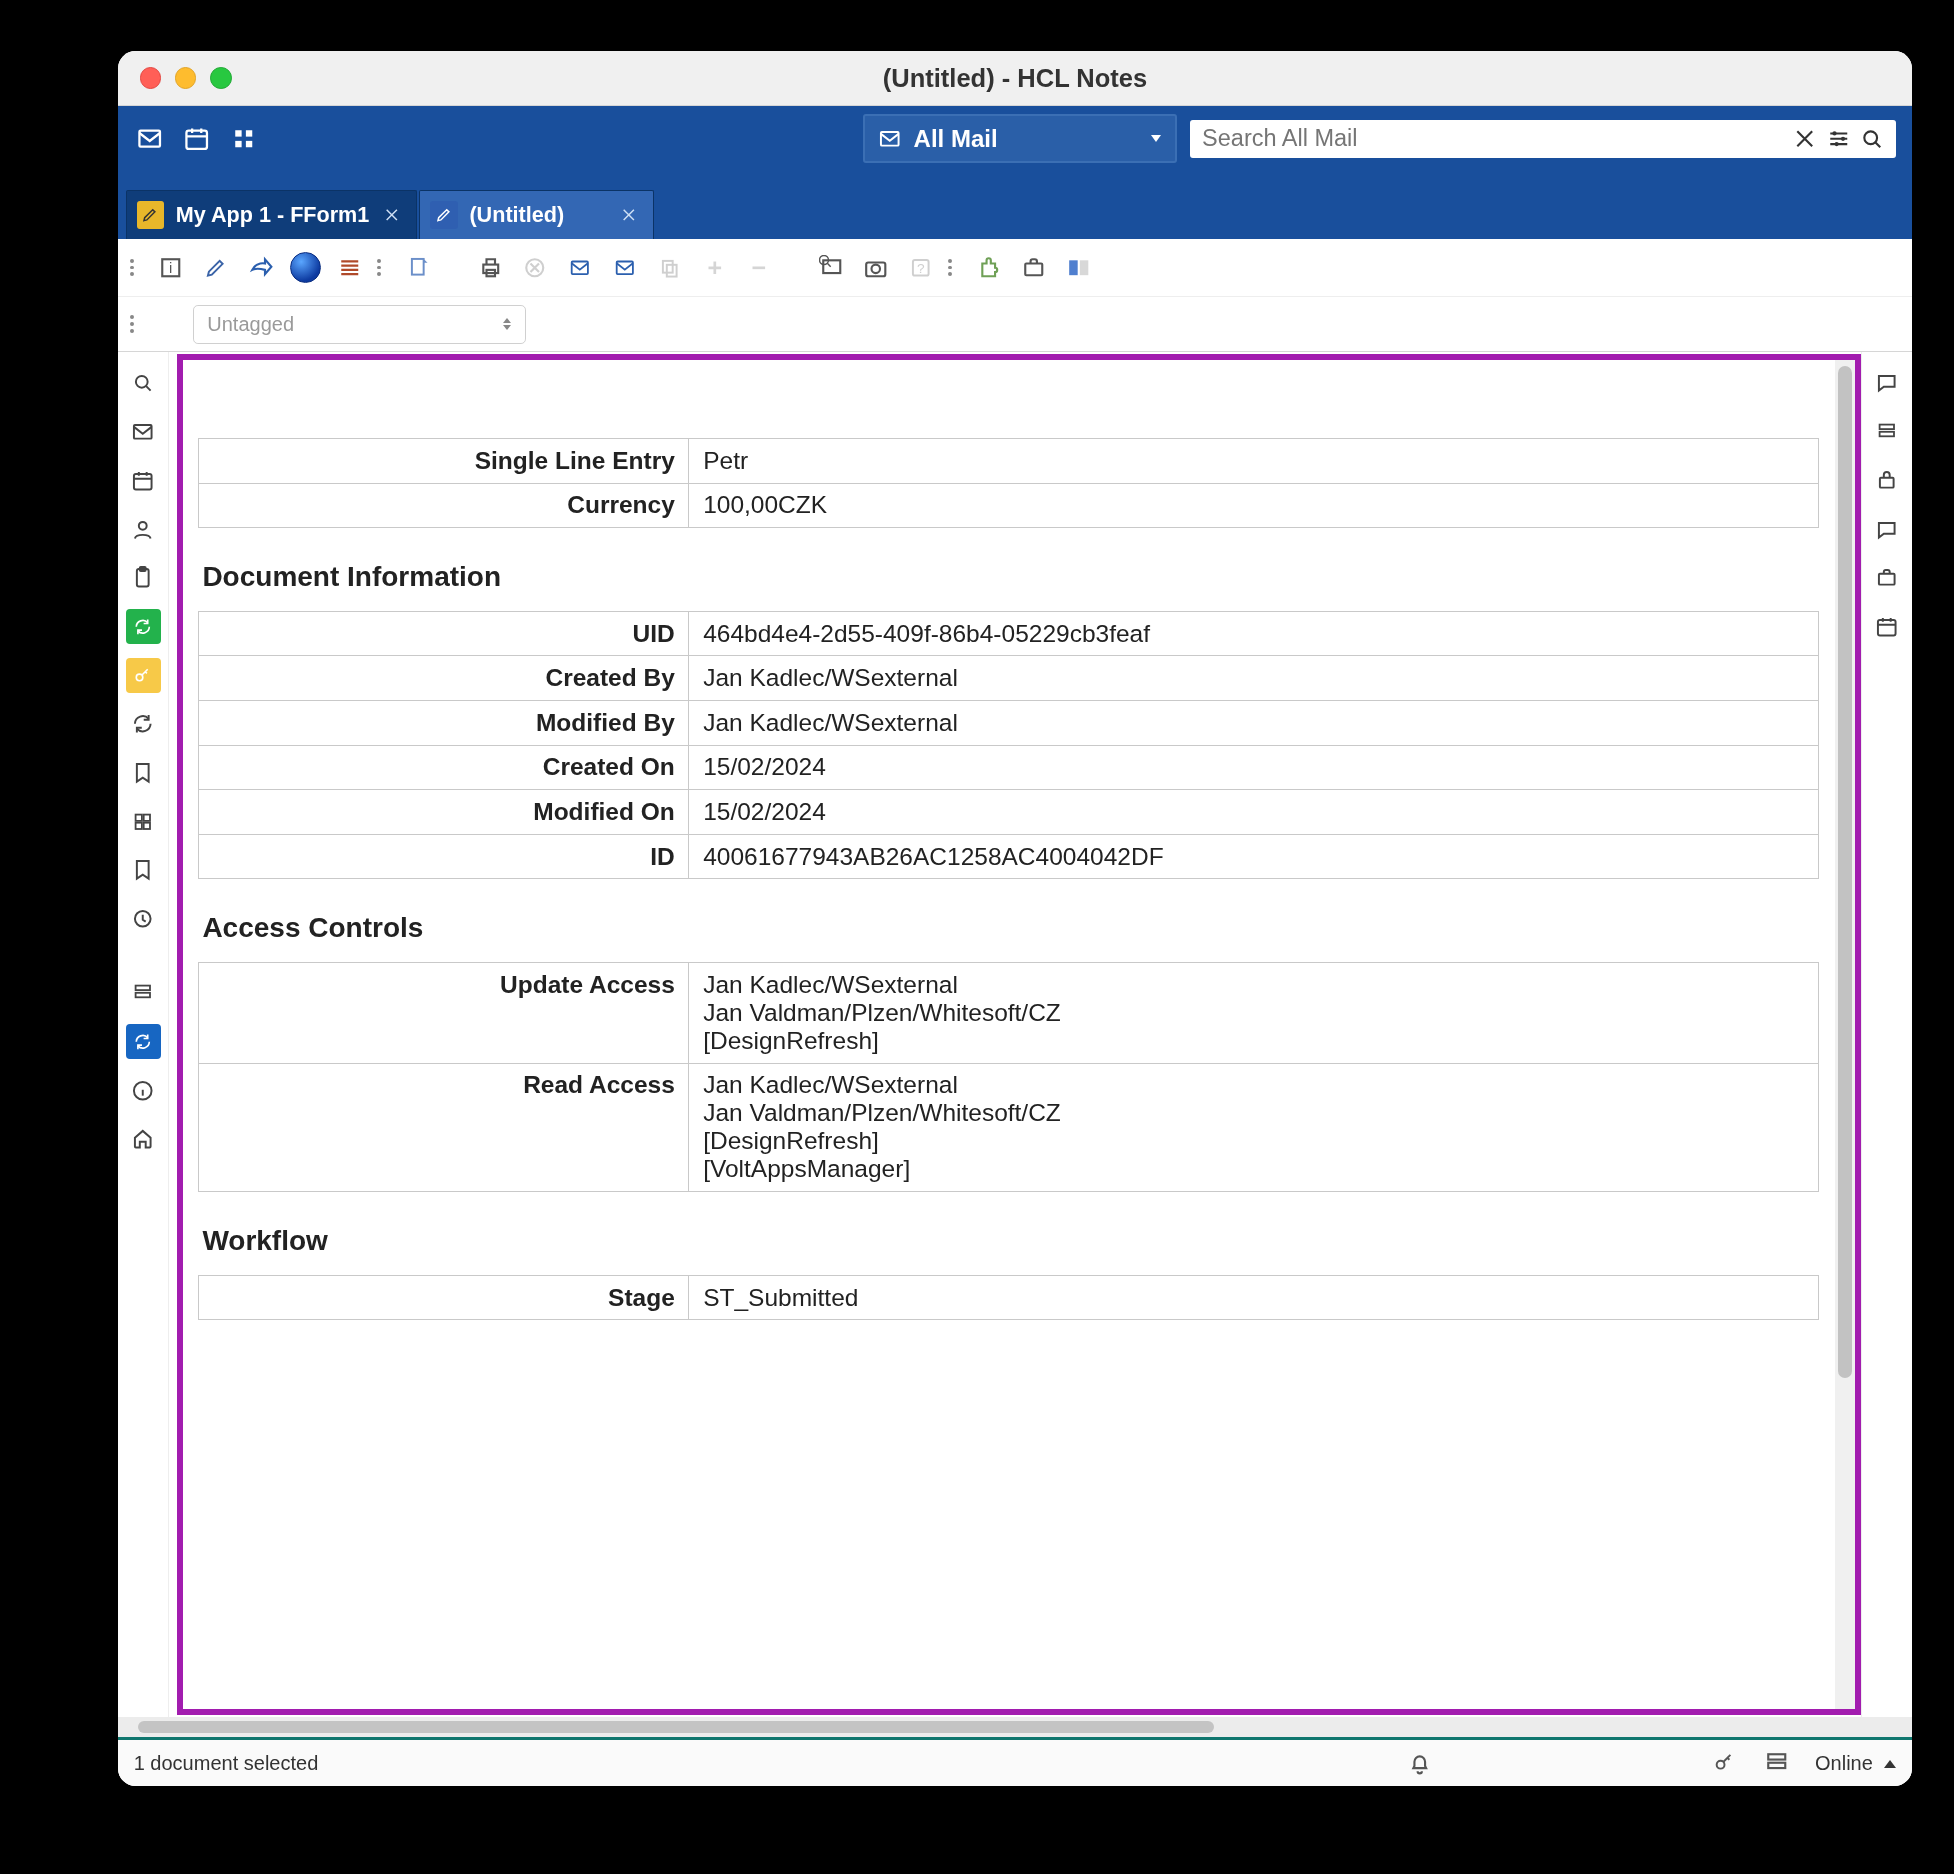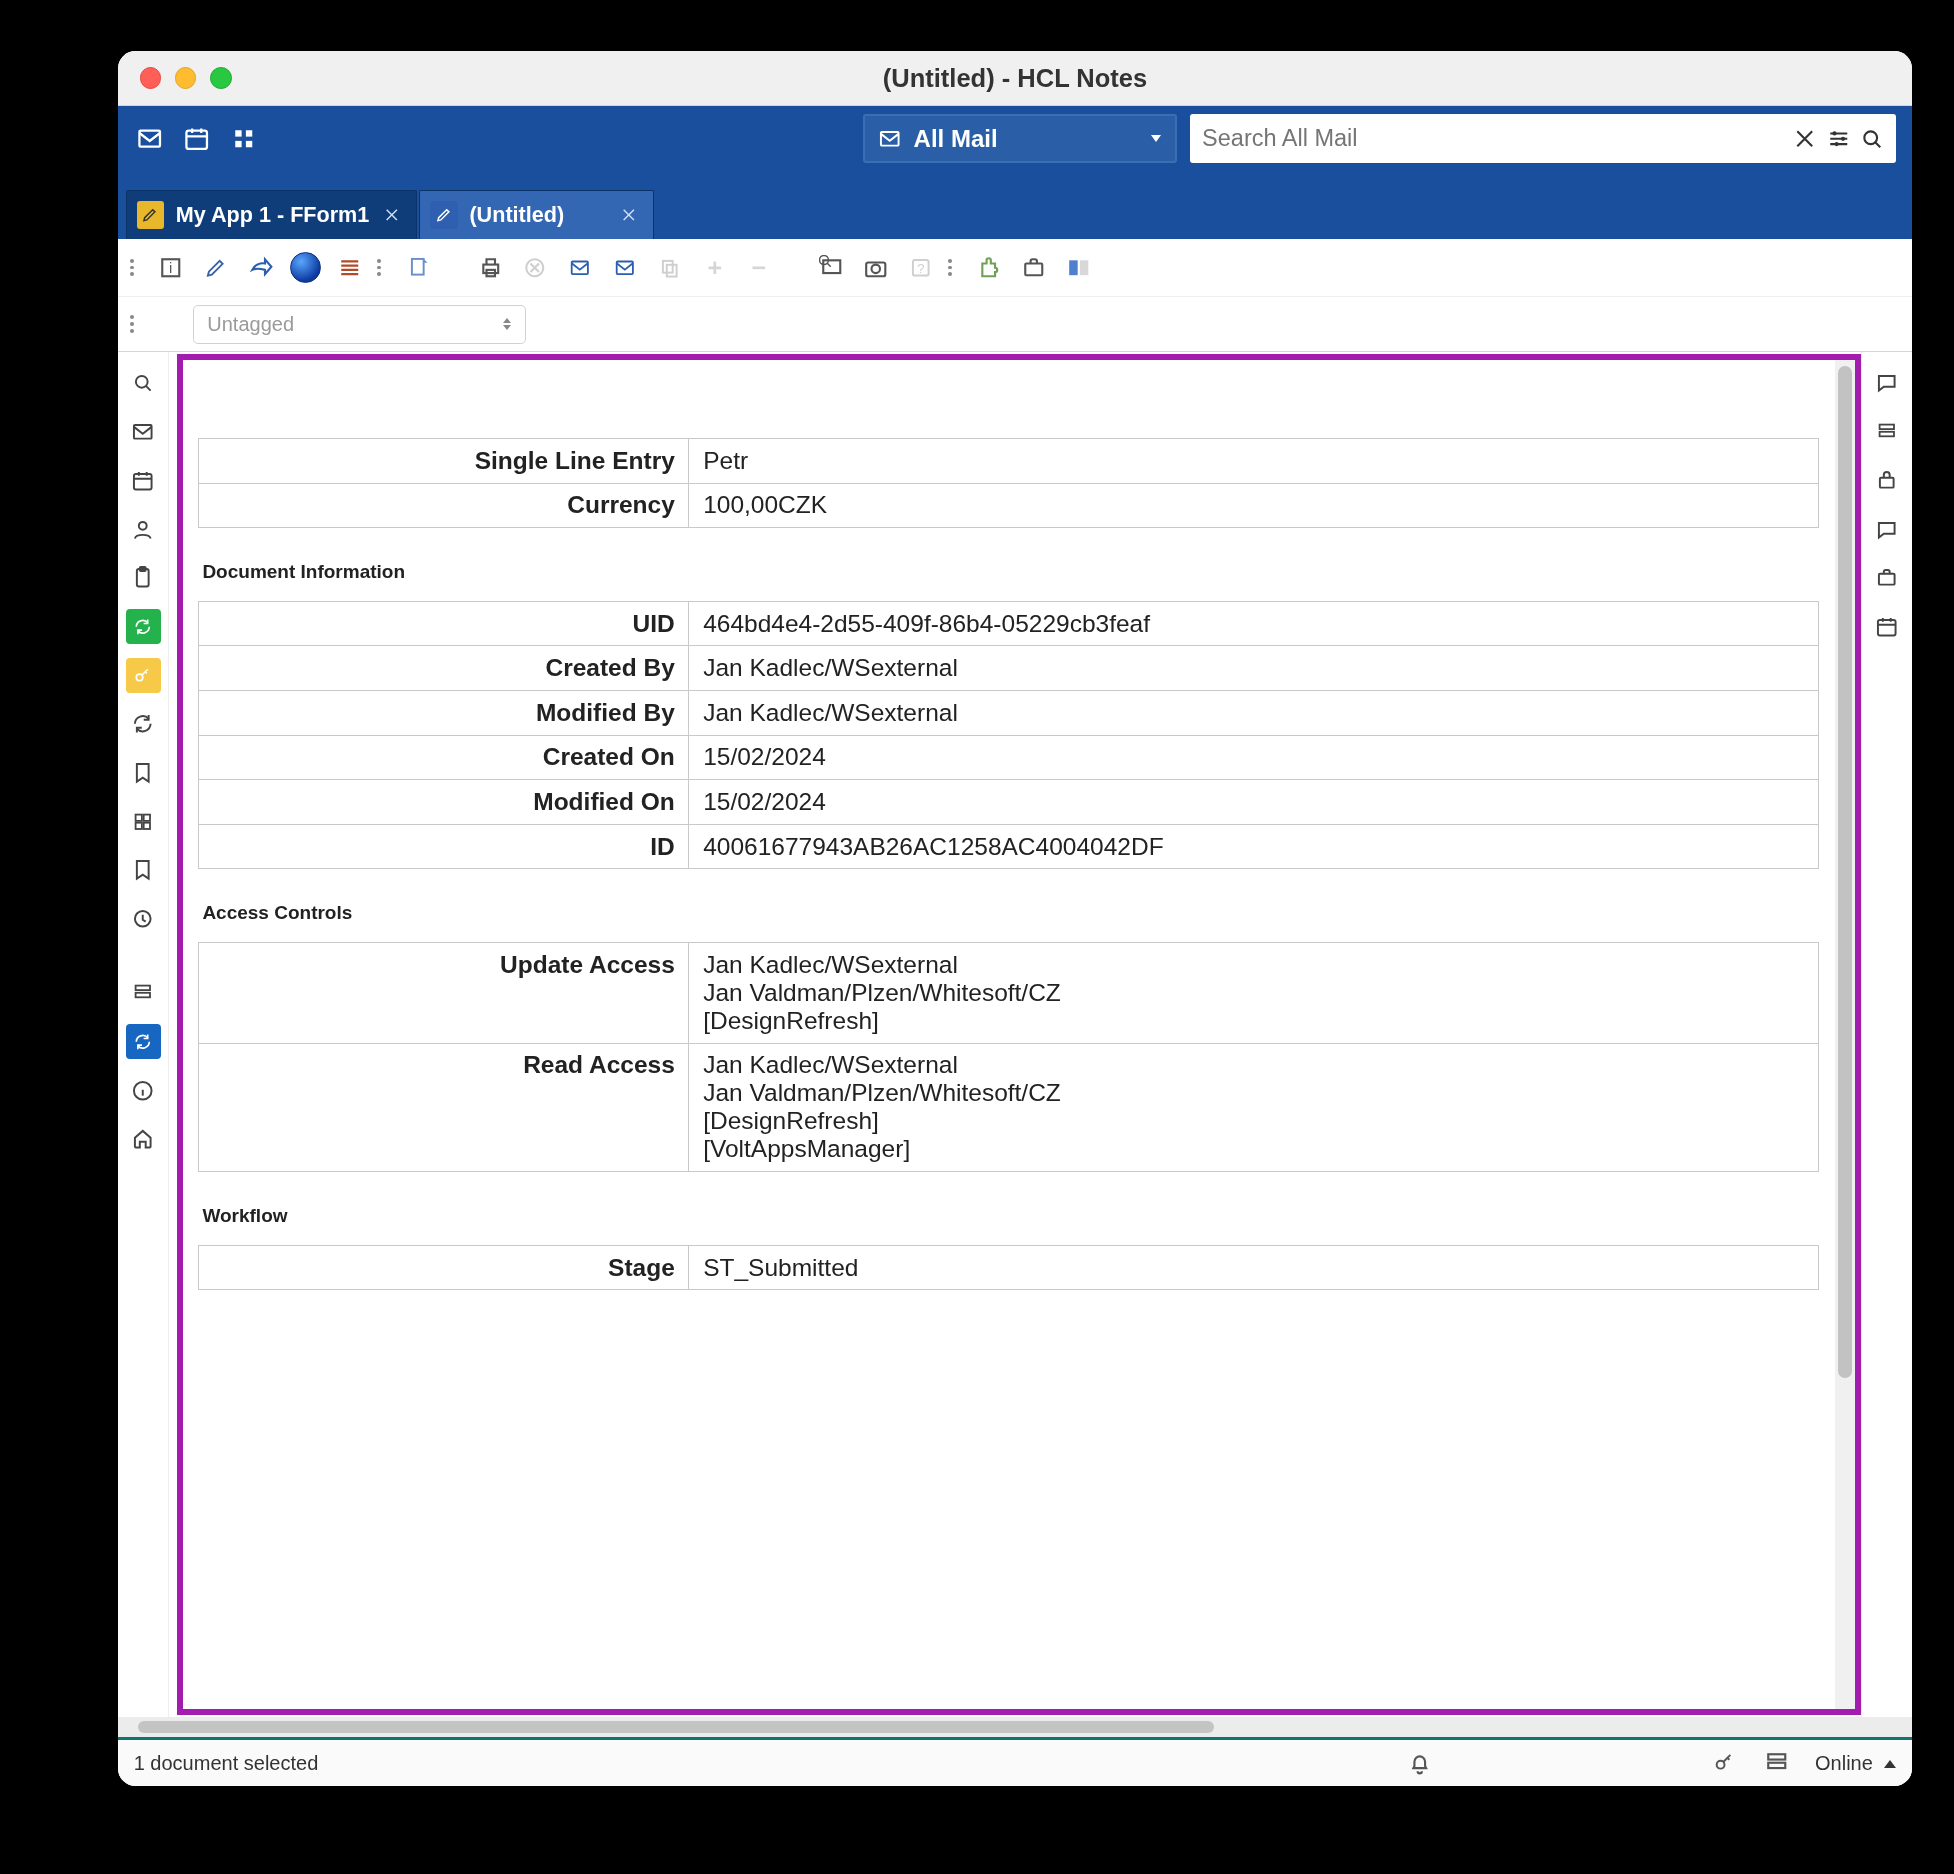--- a/index.html
+++ b/index.html
@@ -83,21 +83,21 @@
     font-weight: 600;
     font-size: 24px;
   }
   .mailbox-select .chev {
     margin-left: auto;
     border-left: 5.9px solid transparent;
     border-right: 5.9px solid transparent;
     border-top: 7.8px solid #fff;
   }
   .search-wrap {
-    height: 49px;
+    height: 38px;
     background: #fff;
     border-radius: 2.9px;
     display: flex; align-items: center;
     padding: 0 11.8px;
     gap: 8px;
     width: 706px;
   }
   .search-wrap input {
     flex: 1; border: none; outline: none; font-size: 23.5px; color:#555;
     background: transparent;
@@ -213,21 +213,21 @@
   .content-scroll {
     flex:1;
     overflow:hidden;
     padding: 78px 0 39px 0;
     position: relative;
   }
   .content-inner {
     padding: 0 0 0 15.7px;
   }
   .section-title {
-    font-weight:700; color:#222; margin: 33px 0 17.6px 3.9px; font-size:19px;
+    font-weight:700; color:#222; margin: 33px 0 17.6px 3.9px; font-size:28px;
   }
   table.props {
     border-collapse: collapse;
     width: 99%;
   }
   table.props td {
     border:1px solid #c9c9c9;
     padding: 7.8px 13.7px;
     font-size: 24.5px;
     vertical-align: top;

